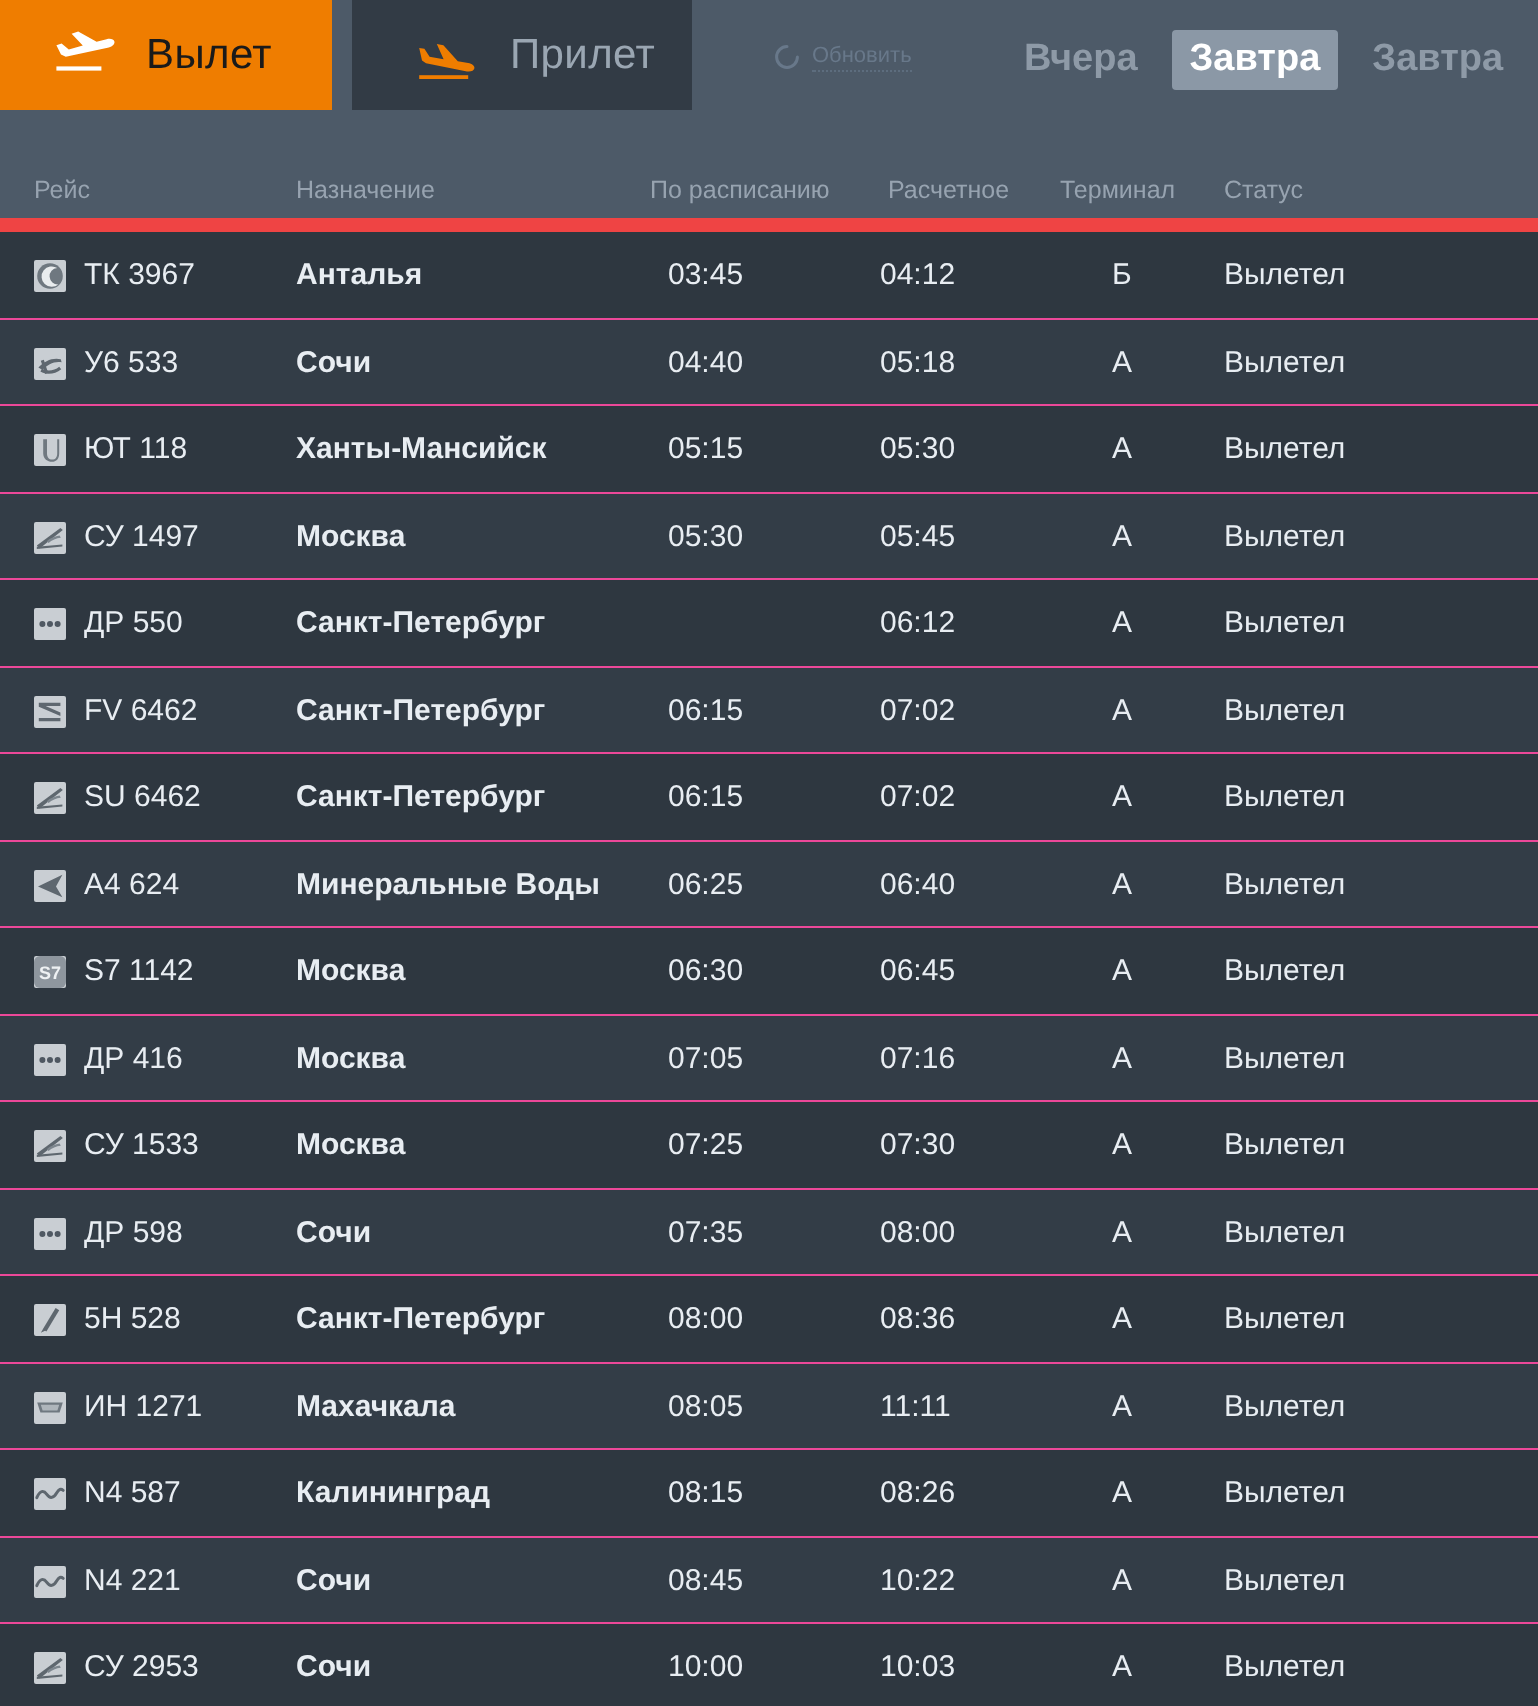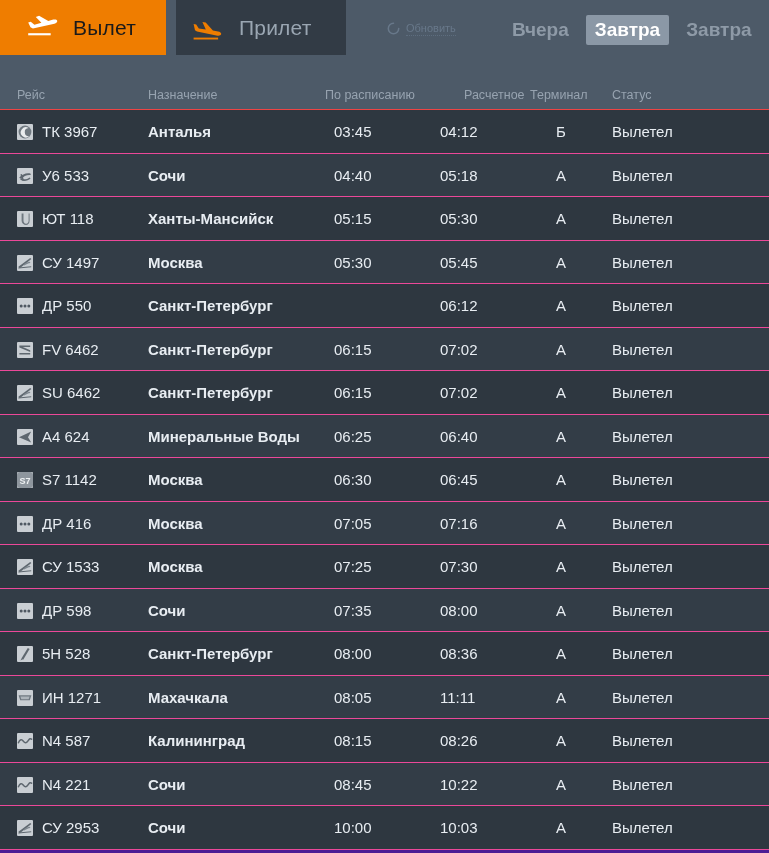--- a/index.html
+++ b/index.html
@@ -48,21 +48,21 @@
     user-select: none;
   }
   .tab-departure {
     width: 166px;
     background: #ef7d00;
     padding-left: 26px;
   }
   .tab-arrival {
     width: 170px;
     background: #323b45;
-    padding-left: 16px;
+    padding-left: 32px;
     margin-left: 10px;
   }
 
   .tab-icon {
     width: 34px;
     height: 28px;
     flex: 0 0 auto;
     display: block;
   }
   .tab-label {
@@ -120,21 +120,21 @@
     background: #8b98a6;
     color: #ffffff;
   }
 
   
   .colheads {
     position: relative;
     width: 769px;
     height: 27px;
     background: #4d5a68;
-    border-bottom: 1px solid #ef4444;
+    border-bottom: 7px solid #ef4444;
   }
   .colhead {
     position: absolute;
     top: 6px;
     font-size: 12.5px;
     color: #97a3b0;
     white-space: nowrap;
   }
 
   
@@ -221,21 +221,21 @@
       <span class="day selected">Завтра</span>
       <span class="day">Завтра</span>
     </div>
 
   </div>
 
   <div class="colheads">
     <span class="colhead" style="left:17px">Рейс</span>
     <span class="colhead" style="left:148px">Назначение</span>
     <span class="colhead" style="left:325px">По расписанию</span>
-    <span class="colhead" style="left:464px">Расчетное</span>
+    <span class="colhead" style="left:444px">Расчетное</span>
     <span class="colhead" style="left:530px">Терминал</span>
     <span class="colhead" style="left:612px">Статус</span>
   </div>
 
   <div class="rows" id="rows">
       <div class="row">
         <span class="logo">
           <svg viewBox="0 0 16 16">
             <circle cx="8" cy="8" r="6.4" fill="#6f7880"></circle>
             <path d="M11.6 4.0 a5.1 5.1 0 1 0 0.6 8.2 a4.1 4.1 0 1 1 -0.6 -8.2 z" fill="#e9ecee"></path>

